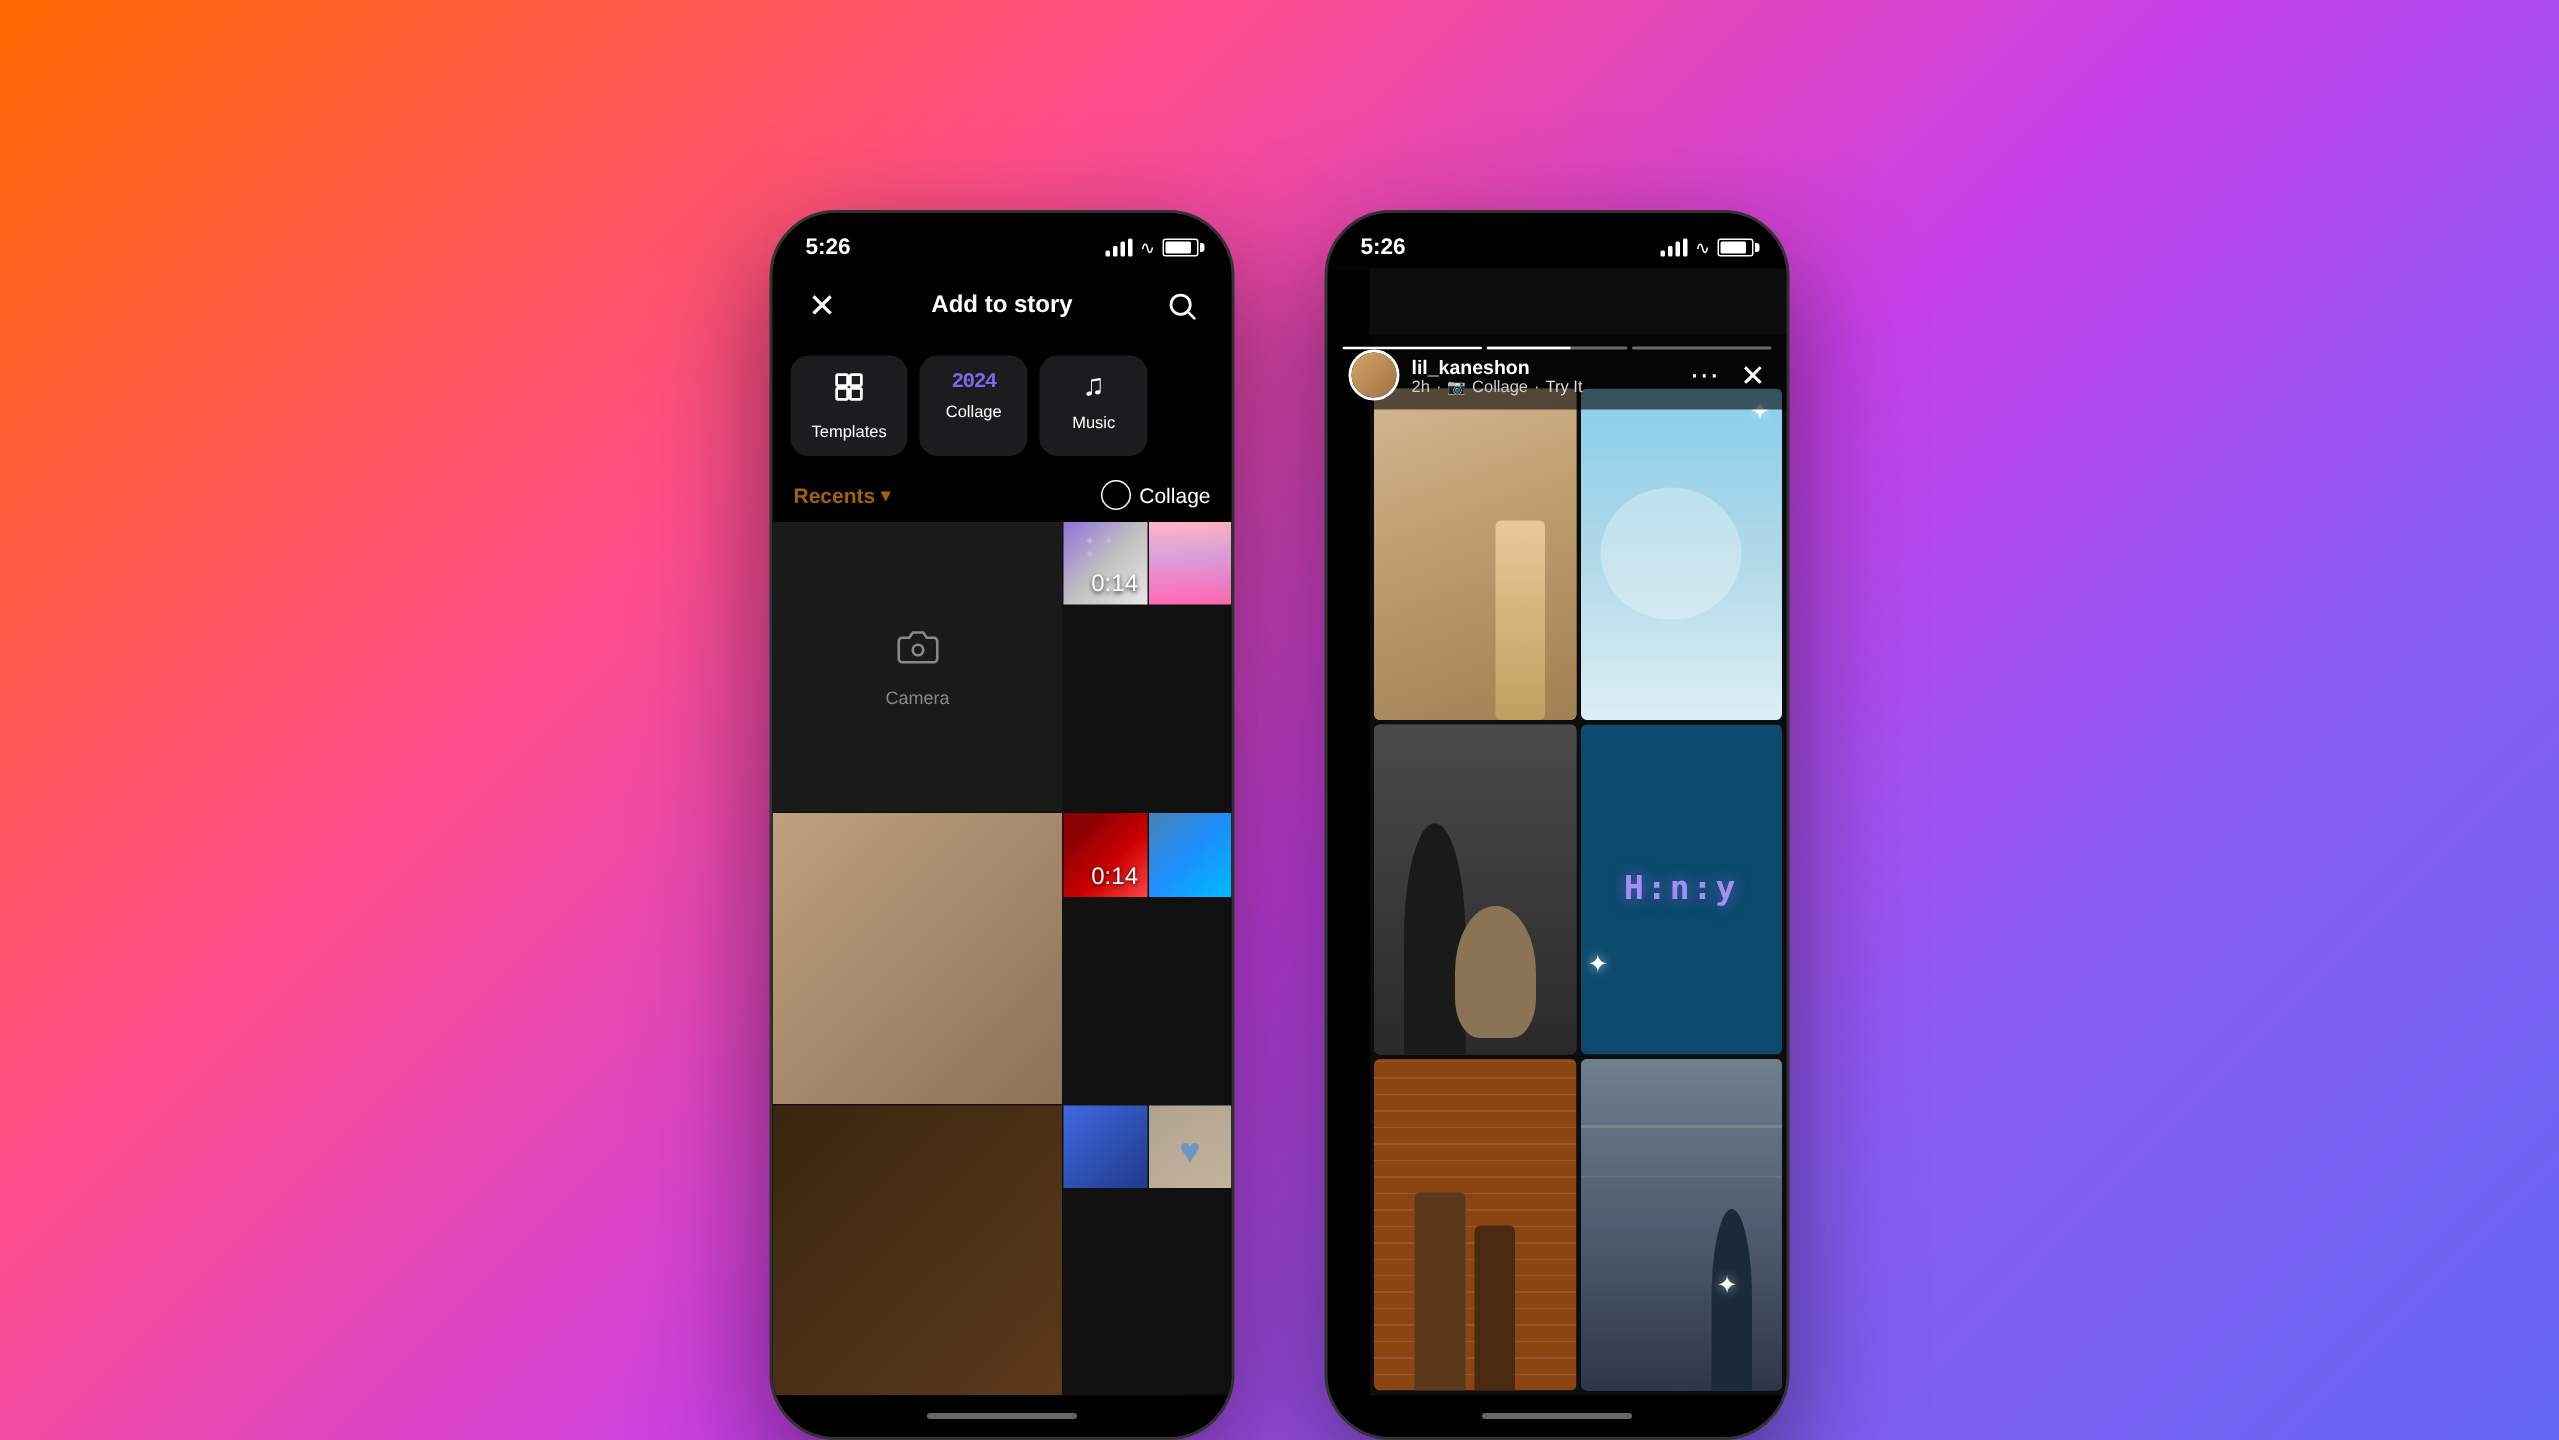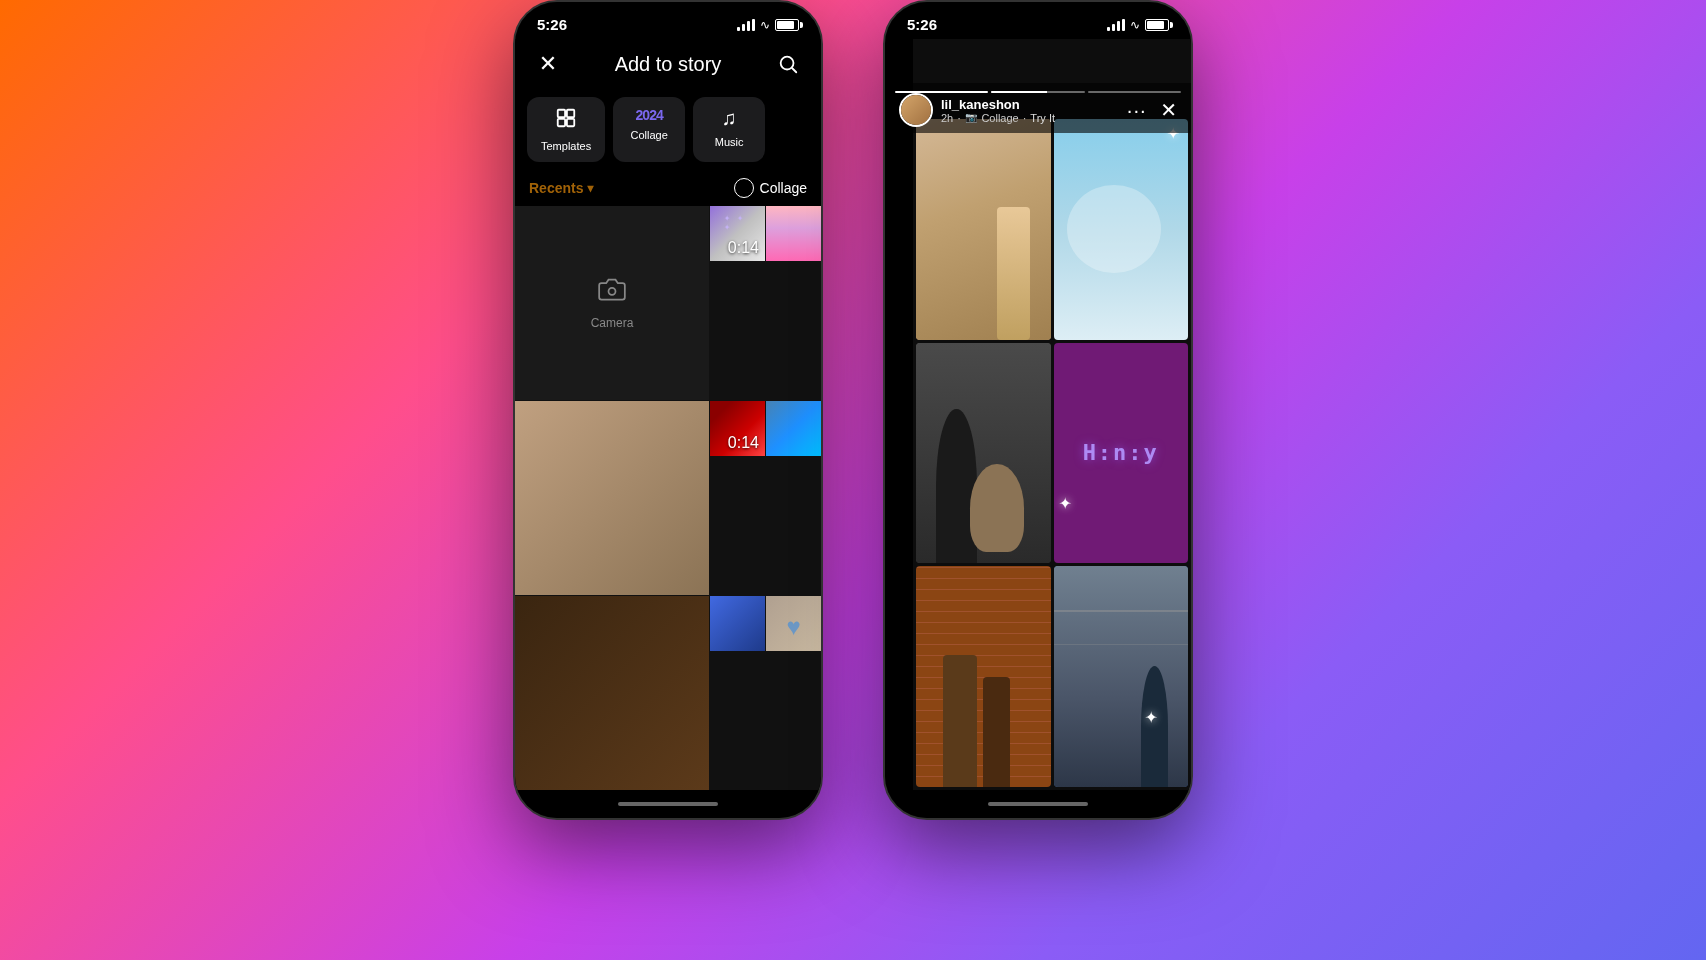--- a/index.html
+++ b/index.html
@@ -9,21 +9,21 @@
       height: 960px;
       overflow: hidden;
       font-family: -apple-system, BlinkMacSystemFont, 'Segoe UI', sans-serif;
     }
 
     .background {
       width: 100%;
       height: 100%;
       background: linear-gradient(135deg, #ff6a00 0%, #ff4e8b 30%, #c840e9 55%, #8b5cf6 75%, #6366f1 100%);
       display: flex;
-      align-items: flex-start;
+      align-items: flex-end;
       justify-content: center;
       gap: 60px;
     }
 
     
     .phone {
       width: 310px;
       height: 820px;
       background: #1a1a1a;
       border-radius: 44px;
@@ -117,22 +117,22 @@
     .story-header {
       display: flex;
       align-items: center;
       justify-content: space-between;
       padding: 10px 18px;
       background: #000;
     }
 
     .header-title {
       color: #fff;
-      font-size: 20px;
-      font-weight: 400;
+      font-size: 16px;
+      font-weight: 700;
     }
 
     .close-btn, .search-btn {
       color: #fff;
       font-size: 22px;
       cursor: pointer;
       width: 30px;
       height: 30px;
       display: flex;
       align-items: center;
@@ -156,20 +156,21 @@
       background: #1c1c1e;
       border-radius: 12px;
       padding: 10px 14px;
       min-width: 72px;
       cursor: pointer;
     }
 
     .tab-icon {
       font-size: 20px;
       color: #fff;
+      font-family: Liberation Mono, monospace;
     }
 
     .tab-icon.year {
       font-size: 14px;
       font-weight: 900;
       color: #7b68ee;
       letter-spacing: -1px;
     }
 
     .tab-icon.music-note {
@@ -717,21 +718,21 @@
           <div class="collage-item ci-3">
             <div class="dog-figure" style="background:linear-gradient(180deg,#4a4a4a 0%,#2a2a2a 100%);">
 
               <div style="position:absolute;bottom:0;left:15%;width:30%;height:70%;background:#1a1a1a;border-radius:50% 50% 0 0;"></div>
 
               <div style="position:absolute;bottom:5%;left:40%;width:40%;height:40%;background:#8b7355;border-radius:50% 50% 30% 30%;"></div>
             </div>
           </div>
 
           <div class="collage-item ci-4">
-            <div style="width:100%;height:100%;background:#701a75;display:flex;align-items:center;justify-content:center;">
+            <div style="width:100%;height:100%;background:#0c4a6e;display:flex;align-items:center;justify-content:center;">
               <span class="text-overlay-hnY">H:n:y</span>
             </div>
             <span class="sparkle sp2">✦</span>
           </div>
 
           <div class="collage-item ci-5">
             <div class="brick-scene">
               <div style="position:absolute;bottom:0;left:20%;width:25%;height:60%;background:#5a3a1a;border-radius:4px 4px 0 0;"></div>
               <div style="position:absolute;bottom:0;left:50%;width:20%;height:50%;background:#4a2a10;border-radius:4px 4px 0 0;"></div>
             </div>

